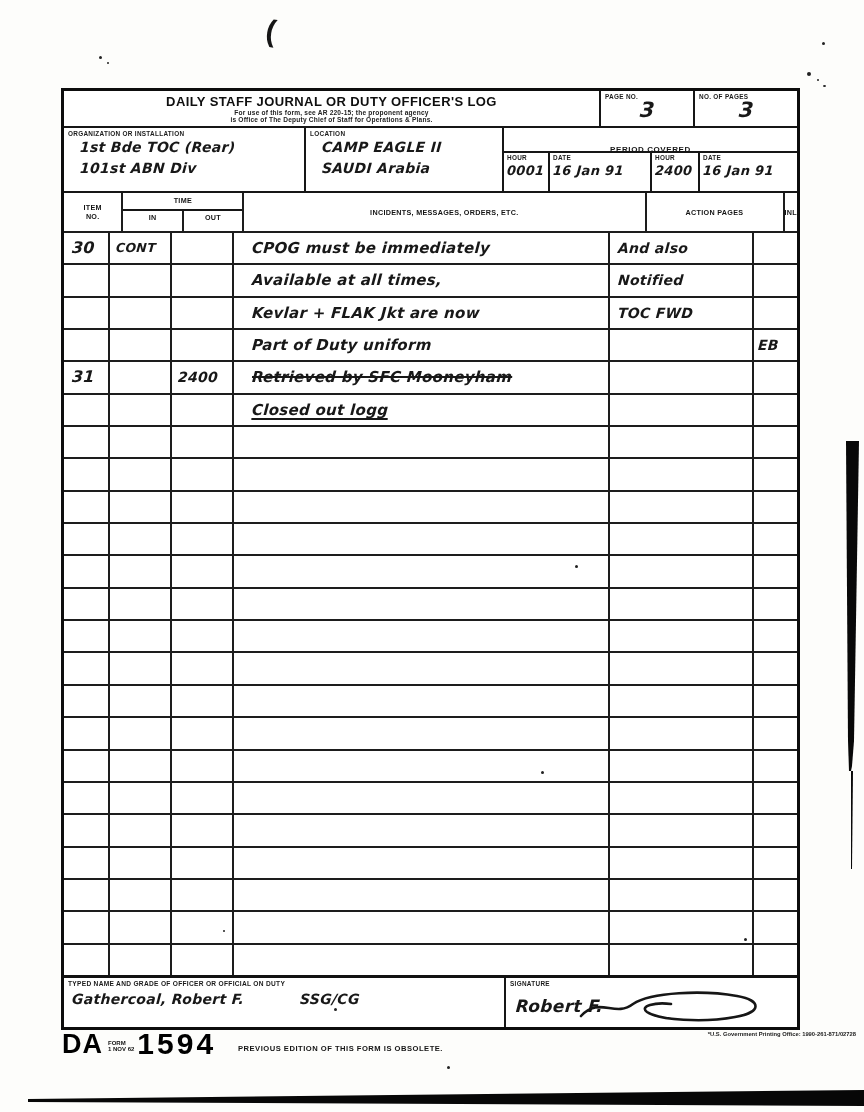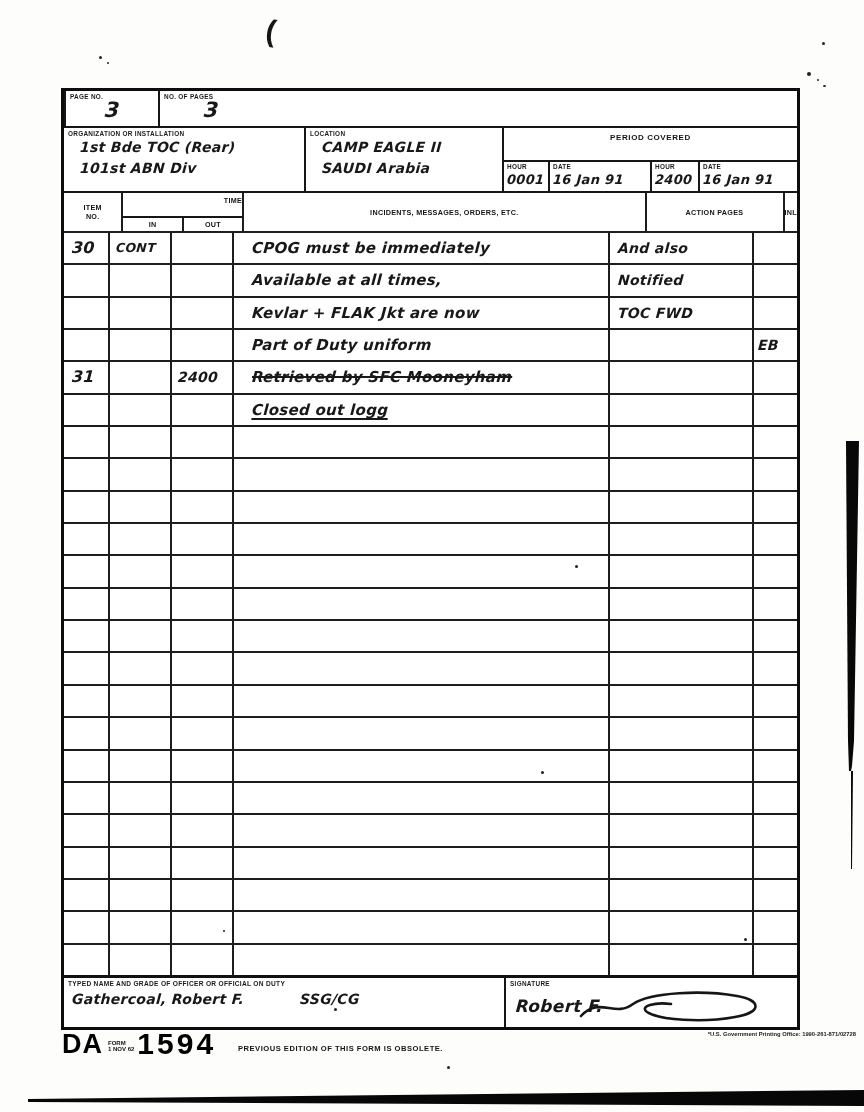--- a/index.html
+++ b/index.html
@@ -43,36 +43,36 @@
     letter-spacing:.3px;
     white-space:nowrap;
   }
 
   
   .org-band { height:65px; }
   .org-cell { width:240px; }
   .loc-cell { width:198px; }
   .period-cell { flex:1; display:flex; flex-direction:column; }
   .hw-line { font-size:14px; padding-left:16px; line-height:21px; }
-  .period-title { height:34px; text-align:center; font-size:8px; font-weight:bold; letter-spacing:.6px; padding-top:5px; }
+  .period-title { height:25px; text-align:center; font-size:8px; font-weight:bold; letter-spacing:.6px; padding-top:17px; }
   .fromto-row { height:15px; display:flex; }
   .fromto-row > div { flex:1; text-align:center; font-size:7.2px; font-weight:bold; letter-spacing:.5px; padding-top:2px; }
   .hourdate-row { flex:1; display:flex; }
   .hd-cell { position:relative; }
   .hd-hour1 { width:46px; } .hd-date1 { width:102px; } .hd-hour2 { width:48px; } .hd-date2 { flex:1; }
   .hd-cell .tiny-label { padding:1px 0 0 3px; }
   .hd-cell .hw { font-size:13px; margin:0 0 0 3px; }
 
   
   .colhdr-band { height:38px; font-size:7.2px; font-weight:bold; letter-spacing:.3px; }
   .col-item { width:62px; }
   .col-incidents { width:420px; } .col-action { width:144px; } .col-inl { flex:1; }
   .center { display:flex; align-items:center; justify-content:center; text-align:center; }
   .time-col { width:126px; display:flex; flex-direction:column; }
-  .time-top { height:25px; text-align:right; padding-top:3px; }
+  .time-top { height:18px; text-align:center; padding-top:3px; }
   .time-bottom { flex:1; display:flex; }
   .time-bottom > div { flex:1; text-align:center; padding-top:2px; }
 
   
   .rows { flex:1; display:flex; flex-direction:column; }
   .row { flex:1; display:flex; border-top:2px solid #1d1d1d; }
   .row .c { position:relative; overflow:visible; }
   .c.item { width:46px; } .c.in { width:62px; } .c.out { width:62px; }
   .c.incidents { width:376px; } .c.action { width:144px; } .c.inl { flex:1; }
   .vr { border-right:2px solid #1d1d1d; }
@@ -112,20 +112,25 @@
   .speck { position:absolute; background:#222; border-radius:50%; }
 </style>
 </head>
 <body>
 
 <div class="stray-paren">(</div>
 
 <div class="form">
 
   <div class="band title-band bb">
+    <div class="title-cell">
+      <div class="form-title">DAILY STAFF JOURNAL OR DUTY OFFICER'S LOG</div>
+      <div class="form-sub">For use of this form, see AR 220-15; the proponent agency</div>
+      <div class="form-sub">is Office of The Deputy Chief of Staff for Operations &amp; Plans.</div>
+    </div>
     <div class="hdr-box bl">
       <div class="tiny-label">PAGE NO.</div>
       <div class="hdr-val"><span class="hw" style="font-size:21px">3</span></div>
     </div>
     <div class="hdr-box pages bl">
       <div class="tiny-label">NO. OF PAGES</div>
       <div class="hdr-val"><span class="hw" style="font-size:21px">3</span></div>
     </div>
   </div>
 

